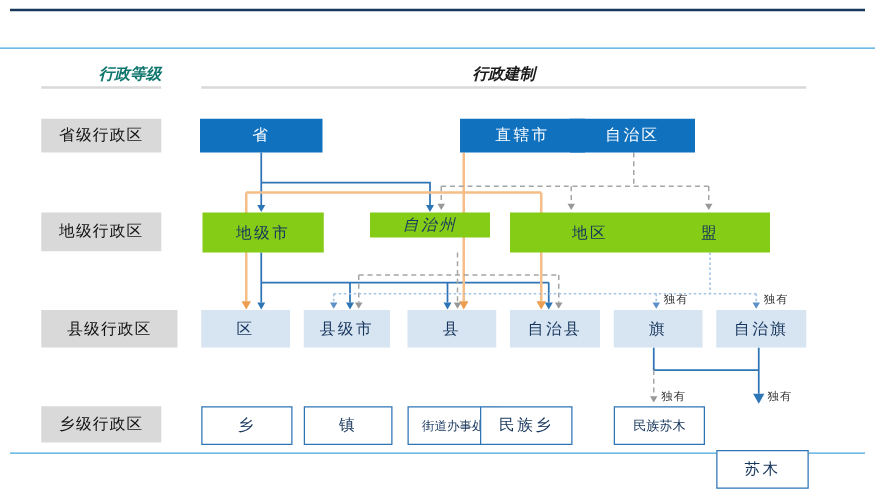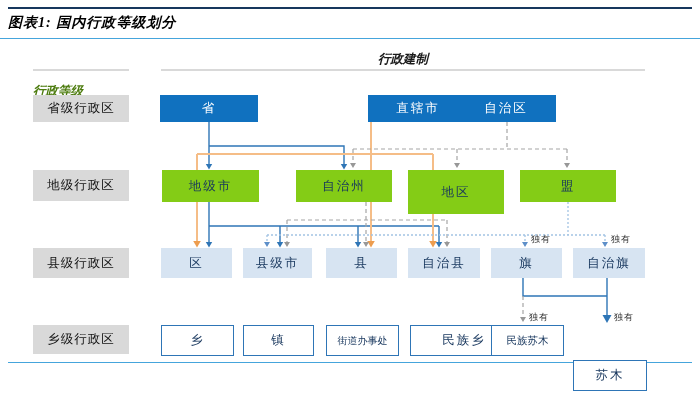--- a/index.html
+++ b/index.html
@@ -7,22 +7,22 @@
     position:relative;width:700px;height:403px;background:#ffffff;overflow:hidden;
     font-family:"Liberation Sans", sans-serif;
   }
   .abs{position:absolute;}
   #top-rule{left:8px;top:7px;width:684px;height:2px;background:#17375d;}
   #page-title{
     left:8px;top:14px;width:500px;font:italic bold 14px "Liberation Serif", serif;
     color:#000;letter-spacing:1px;white-space:nowrap;
   }
   #title-rule{left:0px;top:38px;width:700px;height:1px;background:#45a5dc;}
-  #hdr-left{left:33px;top:51px;width:96px;text-align:left;
-    font:italic bold 12.5px "Liberation Serif", serif;color:#4d7c0f;margin-top:32px;}
+  #hdr-left{left:33px;top:51px;width:96px;text-align:right;
+    font:italic bold 12.5px "Liberation Serif", serif;color:#0f766e;}
   #hdr-right{left:161px;top:51px;width:484px;text-align:center;
     font:italic bold 12.5px "Liberation Serif", serif;color:#1a1a1a;}
   #hdr-left-rule{left:33px;top:69px;width:96px;height:2px;background:#d9d9d9;}
   #hdr-right-rule{left:161px;top:69px;width:484px;height:2px;background:#d9d9d9;}
   #edge-layer{left:0;top:0;width:700px;height:403px;z-index:1;}
   #node-layer .level-label{
     background:#d9d9d9;color:#111;display:flex;align-items:center;justify-content:center;
     font:500 12.5px "Liberation Sans", sans-serif;letter-spacing:1px;z-index:2;
   }
   #node-layer .diagram-node{
@@ -44,21 +44,20 @@
   #source-note{
     left:8px;top:369px;width:600px;font:italic 11.5px "Liberation Serif", serif;
     color:#111;letter-spacing:1px;
   }
 </style>
 </head>
 <body>
 
 <div id="canvas">
   <div id="top-rule" class="abs"></div>
-  <div id="page-title" class="abs">图表1: 国内行政等级划分</div>
   <div id="title-rule" class="abs"></div>
 
   <div id="hdr-left" class="abs">行政等级</div>
   <div id="hdr-right" class="abs">行政建制</div>
   <div id="hdr-left-rule" class="abs"></div>
   <div id="hdr-right-rule" class="abs"></div>
 
   <svg id="edge-layer" class="abs" width="700" height="403" viewBox="0 0 700 403" xmlns="http://www.w3.org/2000/svg">
       <polyline points="209,122 209,164" class="e-blue"></polyline>
       <polygon points="205.8,164 212.2,164 209,169.5" fill="#2e75b6"></polygon>
@@ -111,35 +110,35 @@
       <polygon points="602,242 608,242 605,247" fill="#5d8fc9"></polygon>
     </svg>
 
   <div id="node-layer">
       <div class="level-label" style="position: absolute; left: 33px; top: 95px; width: 96px; height: 27px;">省级行政区</div>
       <div class="diagram-node node-s1" style="position: absolute; left: 160px; top: 95px; width: 98px; height: 27px;">省</div>
       <div class="diagram-node node-s1" style="position: absolute; left: 320px; top: 95px; width: 100px; height: 27px; margin-left: 48px;">直辖市</div>
       <div class="diagram-node node-s1" style="position: absolute; left: 456px; top: 95px; width: 100px; height: 27px;">自治区</div>
       <div class="level-label" style="position: absolute; left: 33px; top: 170px; width: 96px; height: 31px;">地级行政区</div>
       <div class="diagram-node node-s2" style="position: absolute; left: 162px; top: 170px; width: 97px; height: 32px;">地级市</div>
-      <div class="diagram-node node-s2" style="position: absolute; left: 296px; top: 170px; width: 96px; height: 32px;">自治州</div>
-      <div class="diagram-node node-s2" style="position: absolute; left: 408px; top: 170px; width: 96px; height: 44px;">地区</div>
+      <div class="diagram-node node-s2" style="position: absolute; left: 296px; top: 170px; width: 96px; height: 20px; font-style: italic;">自治州</div>
+      <div class="diagram-node node-s2" style="position: absolute; left: 408px; top: 170px; width: 96px; height: 32px; padding-left: 16px;">地区</div>
       <div class="diagram-node node-s2" style="position: absolute; left: 520px; top: 170px; width: 96px; height: 32px;">盟</div>
-      <div class="level-label" style="position: absolute; left: 33px; top: 248px; width: 96px; height: 30px;">县级行政区</div>
+      <div class="level-label" style="position: absolute; left: 33px; top: 248px; width: 109px; height: 30px;">县级行政区</div>
       <div class="diagram-node node-s3" style="position: absolute; left: 161px; top: 248px; width: 71px; height: 30px;">区</div>
       <div class="diagram-node node-s3" style="position: absolute; left: 243px; top: 248px; width: 69px; height: 30px;">县级市</div>
       <div class="diagram-node node-s3" style="position: absolute; left: 326px; top: 248px; width: 71px; height: 30px;">县</div>
       <div class="diagram-node node-s3" style="position: absolute; left: 408px; top: 248px; width: 72px; height: 30px;">自治县</div>
       <div class="diagram-node node-s3" style="position: absolute; left: 491px; top: 248px; width: 71px; height: 30px;">旗</div>
       <div class="diagram-node node-s3" style="position: absolute; left: 573px; top: 248px; width: 72px; height: 30px;">自治旗</div>
       <div class="level-label" style="position: absolute; left: 33px; top: 325px; width: 96px; height: 29px;">乡级行政区</div>
       <div class="diagram-node node-s4" style="position: absolute; left: 161px; top: 325px; width: 71px; height: 29px;">乡</div>
       <div class="diagram-node node-s4" style="position: absolute; left: 243px; top: 325px; width: 69px; height: 29px;">镇</div>
       <div class="diagram-node node-s4" style="font-size: 10px; letter-spacing: 0px; position: absolute; left: 326px; top: 325px; width: 71px; height: 29px;">街道办事处</div>
-      <div class="diagram-node node-s4" style="position: absolute; left: 410px; top: 325px; width: 72px; height: 29px; padding-left: 17px;">民族乡</div>
+      <div class="diagram-node node-s4" style="position: absolute; left: 384px; top: 325px; width: 72px; height: 29px;">民族乡</div>
       <div class="diagram-node node-s4" style="font-size: 10.5px; letter-spacing: 0px; position: absolute; left: 491px; top: 325px; width: 71px; height: 29px;">民族苏木</div>
       <div class="diagram-node node-s4" style="position: absolute; left: 573px; top: 325px; width: 72px; height: 29px; margin-top: 35px;">苏木</div>
     </div>
   <div id="annotation-layer">
       <span class="exclusive-label abs" style="left: 531px; top: 233px;">独有</span>
       <span class="exclusive-label abs" style="left: 611px; top: 233px;">独有</span>
       <span class="exclusive-label abs" style="left: 529px; top: 311px;">独有</span>
       <span class="exclusive-label abs" style="left: 614px; top: 311px;">独有</span>
     </div>
 

